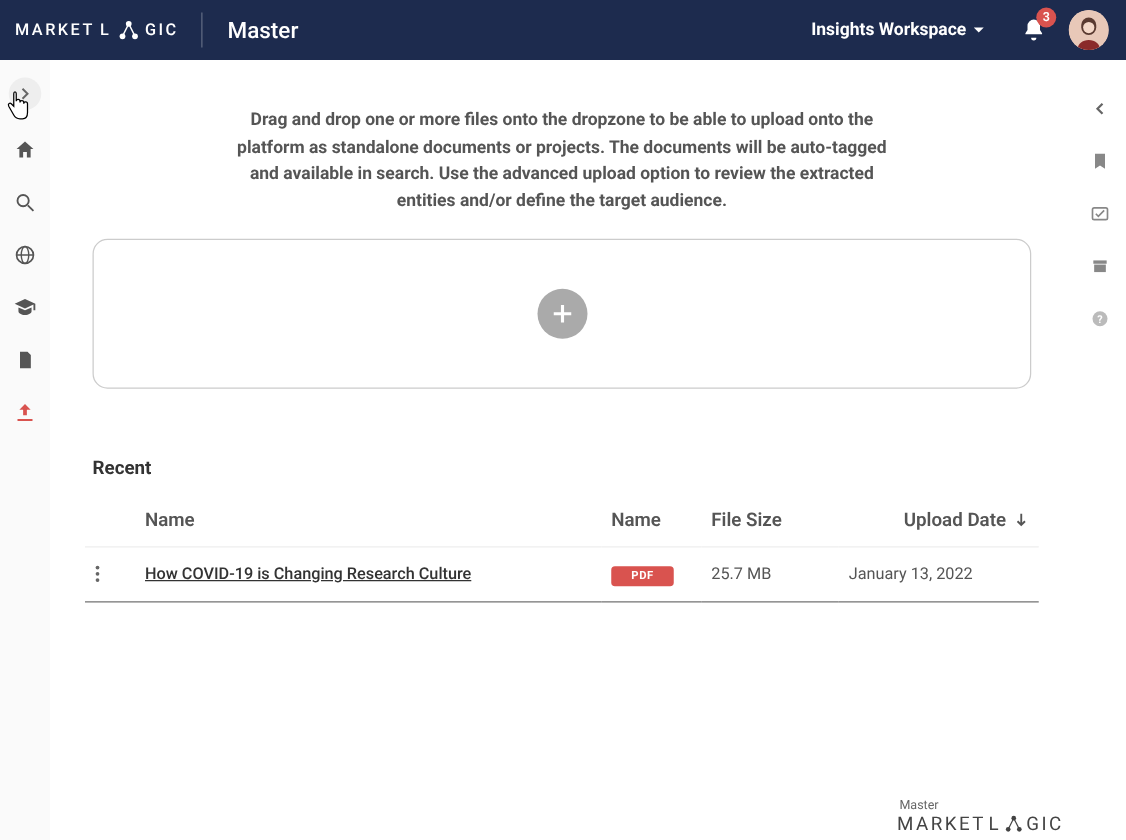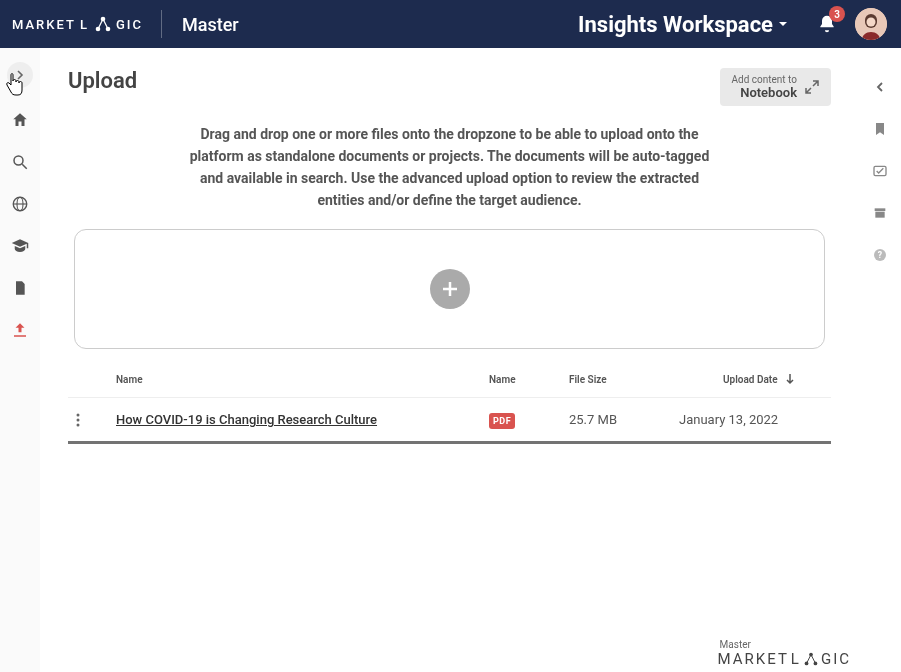--- a/index.html
+++ b/index.html
@@ -6,21 +6,21 @@
     html, body { height: 100%; font-family: -apple-system, BlinkMacSystemFont, 'Segoe UI', Roboto, Arial, sans-serif; }
     body { display: flex; flex-direction: column; width: 901px; height: 672px; overflow: hidden; background: #fff; color: #333; }
 
     
     .header { background: #1d2b4e; height: 48px; display: flex; align-items: center; color: #fff; flex-shrink: 0; }
     .logo-block { display: flex; align-items: center; gap: 4px; padding: 0 18px 0 12px; border-right: 1px solid rgba(255,255,255,0.3); height: 28px; }
     .logo-text { font-size: 13px; letter-spacing: 2px; font-weight: 500; }
     .logo-shape { display: flex; align-items: flex-end; gap: 1px; margin-left:1px;}
     .workspace-name { font-size: 18px; font-weight: 500; padding-left: 20px; }
     .header-spacer { flex: 1; }
-    .insights { font-size: 22px; font-weight: 700; display:flex; align-items:center; gap:4px; cursor:pointer;}
+    .insights { font-size: 14px; font-weight: 700; display:flex; align-items:center; gap:4px; cursor:pointer;}
     .bell-wrap { position: relative; margin: 0 18px 0 28px; cursor:pointer;}
     .badge { position:absolute; top:-8px; right:-8px; background:#d9534f; color:#fff; border-radius:50%; width:16px; height:16px; font-size:10px; display:flex; align-items:center; justify-content:center; font-weight:600;}
     .avatar { width:32px; height:32px; border-radius:50%; background:#e8c8b8; margin-right:14px; display:flex; align-items:flex-end; justify-content:center; overflow:hidden; cursor:pointer;}
 
     
     .body-row { flex:1; display:flex; overflow:hidden; }
     .left-rail { width:40px; background:#fafafa; display:flex; flex-direction:column; align-items:center; padding-top:14px; gap:22px; color:#555; flex-shrink:0; border-right: 0px solid #eee;}
     .left-rail .rail-item { width:20px; height:20px; display:flex; align-items:center; justify-content:center; cursor:pointer; color:#555;}
     .left-rail .rail-item.active { color:#d9534f; }
     .first-toggle { width:26px; height:26px; border-radius:50%; background:#eee; display:flex; align-items:center; justify-content:center; cursor:pointer; position:relative;}
@@ -39,25 +39,25 @@
     .instr { text-align:center; color:#555; font-size:14px; line-height:1.55; max-width:540px; margin: 18px auto 18px; font-weight: bold; }
 
     .dropzone { border:1px solid #ccc; border-radius:12px; height:120px; display:flex; align-items:center; justify-content:center; cursor:pointer; margin: 0 6px;}
     .plus-circle { width:40px; height:40px; border-radius:50%; background:#aaa; display:flex; align-items:center; justify-content:center; color:#fff;}
 
     .adv-link { text-align:center; color:#2a8abf; font-weight:600; font-size:14px; margin-top:22px; cursor:pointer;}
 
     .recent-title { font-weight:700; color:#333; font-size:15px; margin-top:54px; margin-left:6px;}
 
     table { width:100%; border-collapse:collapse; margin-top:12px; font-size:13px; color:#555;}
-    thead th { text-align:left; font-weight:600; color:#555; padding:12px 8px; border-bottom:1px solid #eee; font-size:10px;}
-    tbody td { padding:14px 8px; border-bottom:3px solid #737373; vertical-align:middle;}
+    thead th { text-align:left; font-weight:600; color:#555; padding:12px 8px; border-bottom:1px solid #eee; font-size:15px;}
+    tbody td { padding:14px 8px; border-bottom:1px solid #737373; vertical-align:middle;}
     .row-menu { width:30px; text-align:center; cursor:pointer; color:#777;}
     .name-cell a { color:#333; text-decoration:underline; font-weight:500;}
-    .pdf-pill { background:#d9534f; color:#fff; font-size:9px; font-weight:700; padding:3px 4px; border-radius:3px; letter-spacing:0.5px;}
+    .pdf-pill { background:#d9534f; color:#fff; font-size:9px; font-weight:700; padding:3px 16px; border-radius:3px; letter-spacing:0.5px;}
 
     .footer-logo { position:absolute; right:8px; bottom:4px; text-align:left; color:#555;}
     .footer-logo .fl-small { font-size:10px; color:#666; margin-left:2px;}
     .footer-logo .fl-row { display:flex; align-items:center; gap:2px; font-size:15px; letter-spacing:2px; color:#444;}
 
     .hand-cursor { position:absolute; left:-28px; top:22px; pointer-events:none;}
 
     svg { display:block; }
   </style>
 </head>
@@ -148,44 +148,33 @@
         </svg>
       </div>
     <div class="rail-item active">
         <svg width="18" height="18" viewBox="0 0 24 24">
           <path fill="#d9534f" d="M12 3l6 6h-4v6h-4V9H6zM4 19h16v2H4z"></path>
         </svg>
       </div>
   </div>
 
   <div class="content">
-    <div class="content-top">
-      <div class="page-title">Upload</div>
-      <div class="notebook-btn">
-        <div class="notebook-txts">
-          <div class="nb-line1">Add content to</div>
-          <div class="nb-line2">Notebook</div>
-        </div>
-        <svg width="14" height="14" viewBox="0 0 14 14">
-            <path stroke="#666" stroke-width="1.5" fill="none" d="M8 1h5v5M6 13H1V8M13 1L8 6M1 13l5-5"></path>
-          </svg>
-      </div>
-    </div>
 
     <div class="instr">Drag and drop one or more files onto the dropzone to be able to upload onto the platform as standalone documents or projects. The documents will be auto-tagged and available in search. Use the advanced upload option to review the extracted entities and/or define the target audience.</div>
 
     <div class="dropzone">
       <div class="plus-circle">
         <svg width="22" height="22" viewBox="0 0 22 22">
             <path stroke="#fff" stroke-width="2.5" d="M11 4v14M4 11h14"></path>
           </svg>
       </div>
     </div>
 
 
+    <div class="recent-title">Recent</div>
 
     <table>
       <thead>
         <tr>
           <th style="width:40px"></th>
           <th>Name</th>
           <th style="width:80px">Name</th>
           <th style="width:110px">File Size</th>
           <th style="width:160px">
             <span style="display:inline-flex; align-items:center; gap:6px;margin-left:44px;">

